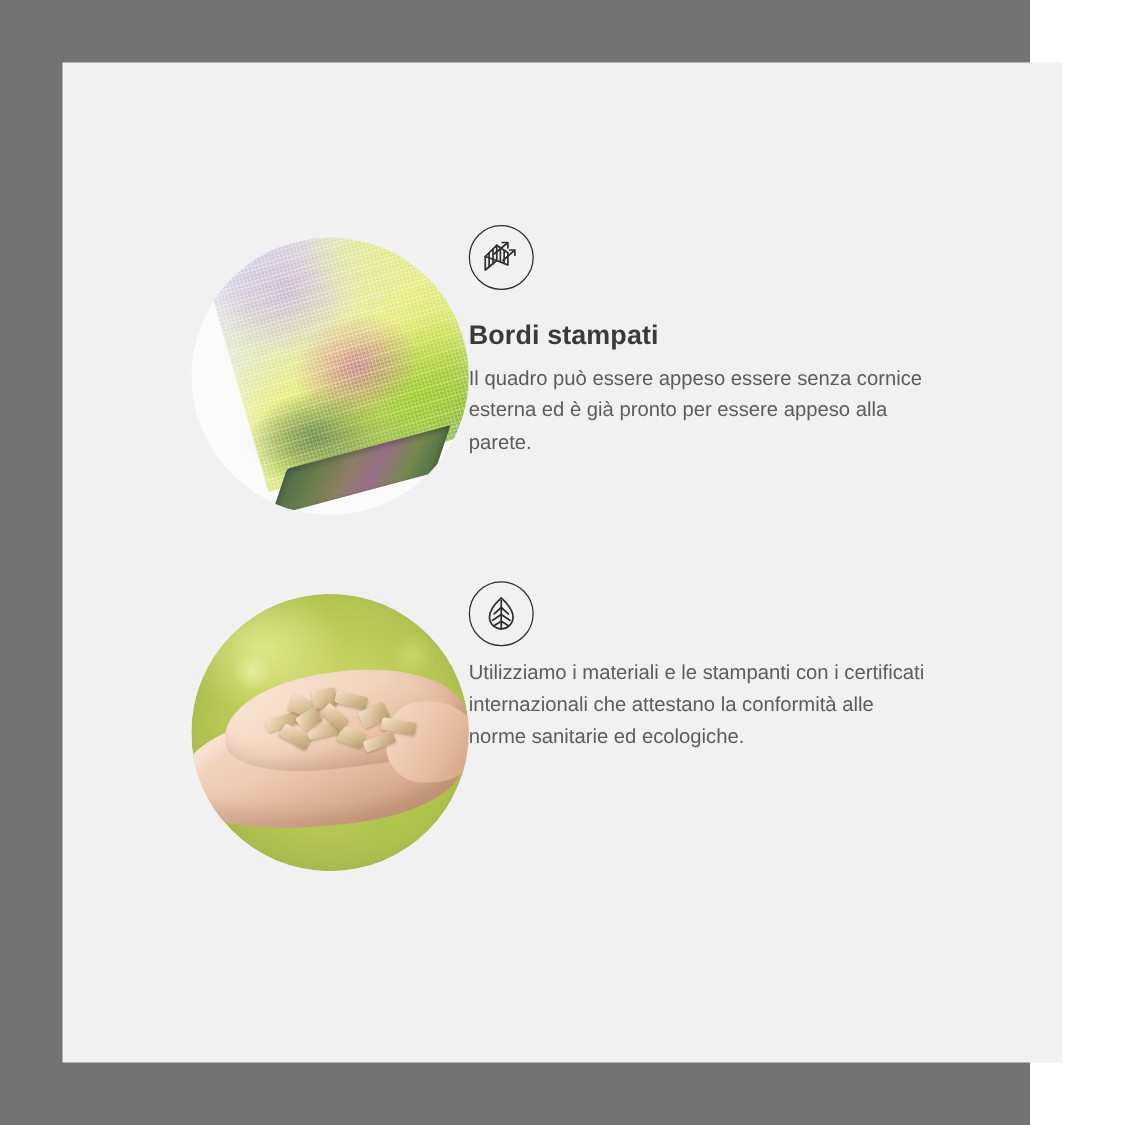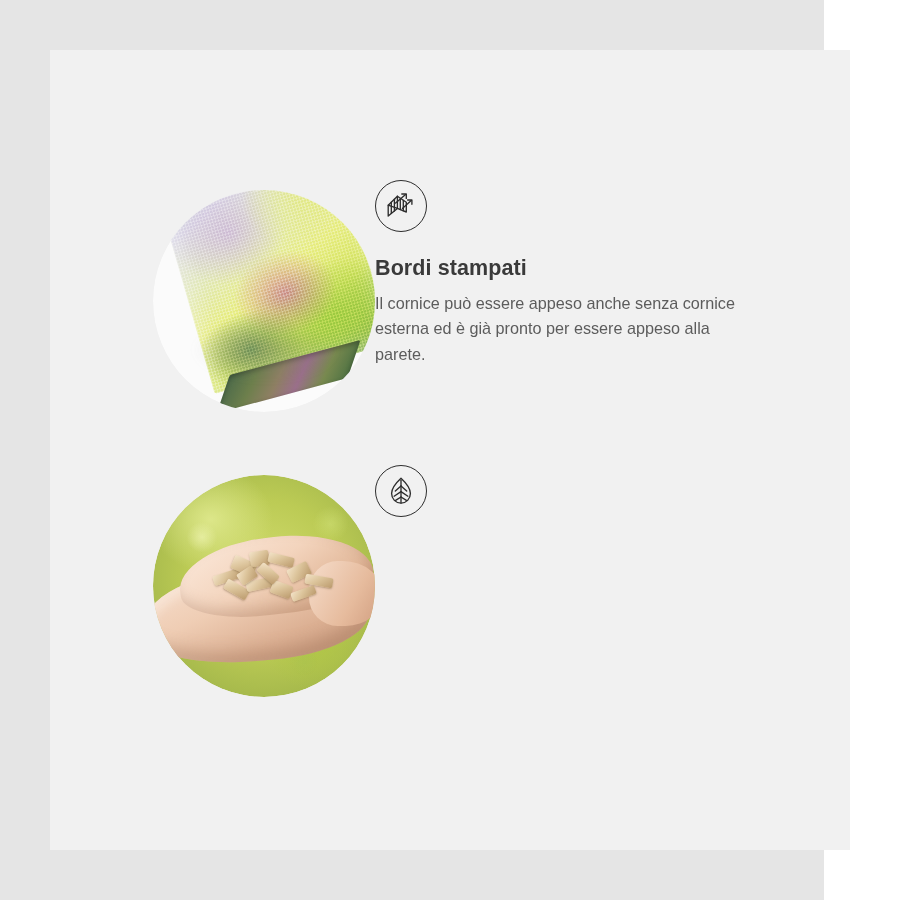--- a/index.html
+++ b/index.html
@@ -11,21 +11,21 @@
     height: 900px;
     background: #ffffff;
     font-family: "Liberation Sans", sans-serif;
     overflow: hidden;
   }
 
   #page {
     position: relative;
     width: 824px;
     height: 900px;
-    background: #e5e5e5;
+    background: #737373;
   }
 
   
   #panel {
     position: absolute;
     left: 50px;
     top: 50px;
     width: 800px;
     height: 800px;
     background: #f1f1f1;
@@ -263,21 +263,21 @@
 
             <path d="M11.6 14.0 L21.6 5.6"></path>
             <path d="M17.8 5.0 L22.3 5.0 L22.3 9.4"></path>
             <path d="M18.4 19.4 L27.2 11.6"></path>
             <path d="M23.6 11.0 L27.9 11.0 L27.9 15.2"></path>
           </svg>
         </div>
 
         <h2 class="feature-title">Bordi stampati</h2>
 
-        <p class="feature-desc">Il cornice può essere appeso anche senza cornice esterna ed è già pronto per essere appeso alla parete.</p>
+        <p class="feature-desc">Il quadro può essere appeso essere senza cornice esterna ed è già pronto per essere appeso alla parete.</p>
       </div>
     </section>
 
     <section class="feature" id="feature-eco">
 
       <div class="media" id="media-eco">
         <div class="eco-scene">
           <div class="eco-blur"></div>
           <div class="hands">
             <div class="hand-lower"></div>
@@ -310,17 +310,18 @@
             <path d="M17 12.0 L11.3 17.1"></path>
             <path d="M17 12.0 L22.7 17.1"></path>
             <path d="M17 17.6 L10.1 22.2"></path>
             <path d="M17 17.6 L23.9 22.2"></path>
             <path d="M17 23.0 L11.6 26.4"></path>
             <path d="M17 23.0 L22.4 26.4"></path>
           </svg>
         </div>
 
 
+        <p class="feature-desc">Utilizziamo i materiali e le stampanti con i certificati internazionali che attestano la conformità alle norme sanitarie ed ecologiche.</p>
       </div>
     </section>
 
   </div>
 </div>
 
 </body></html>

